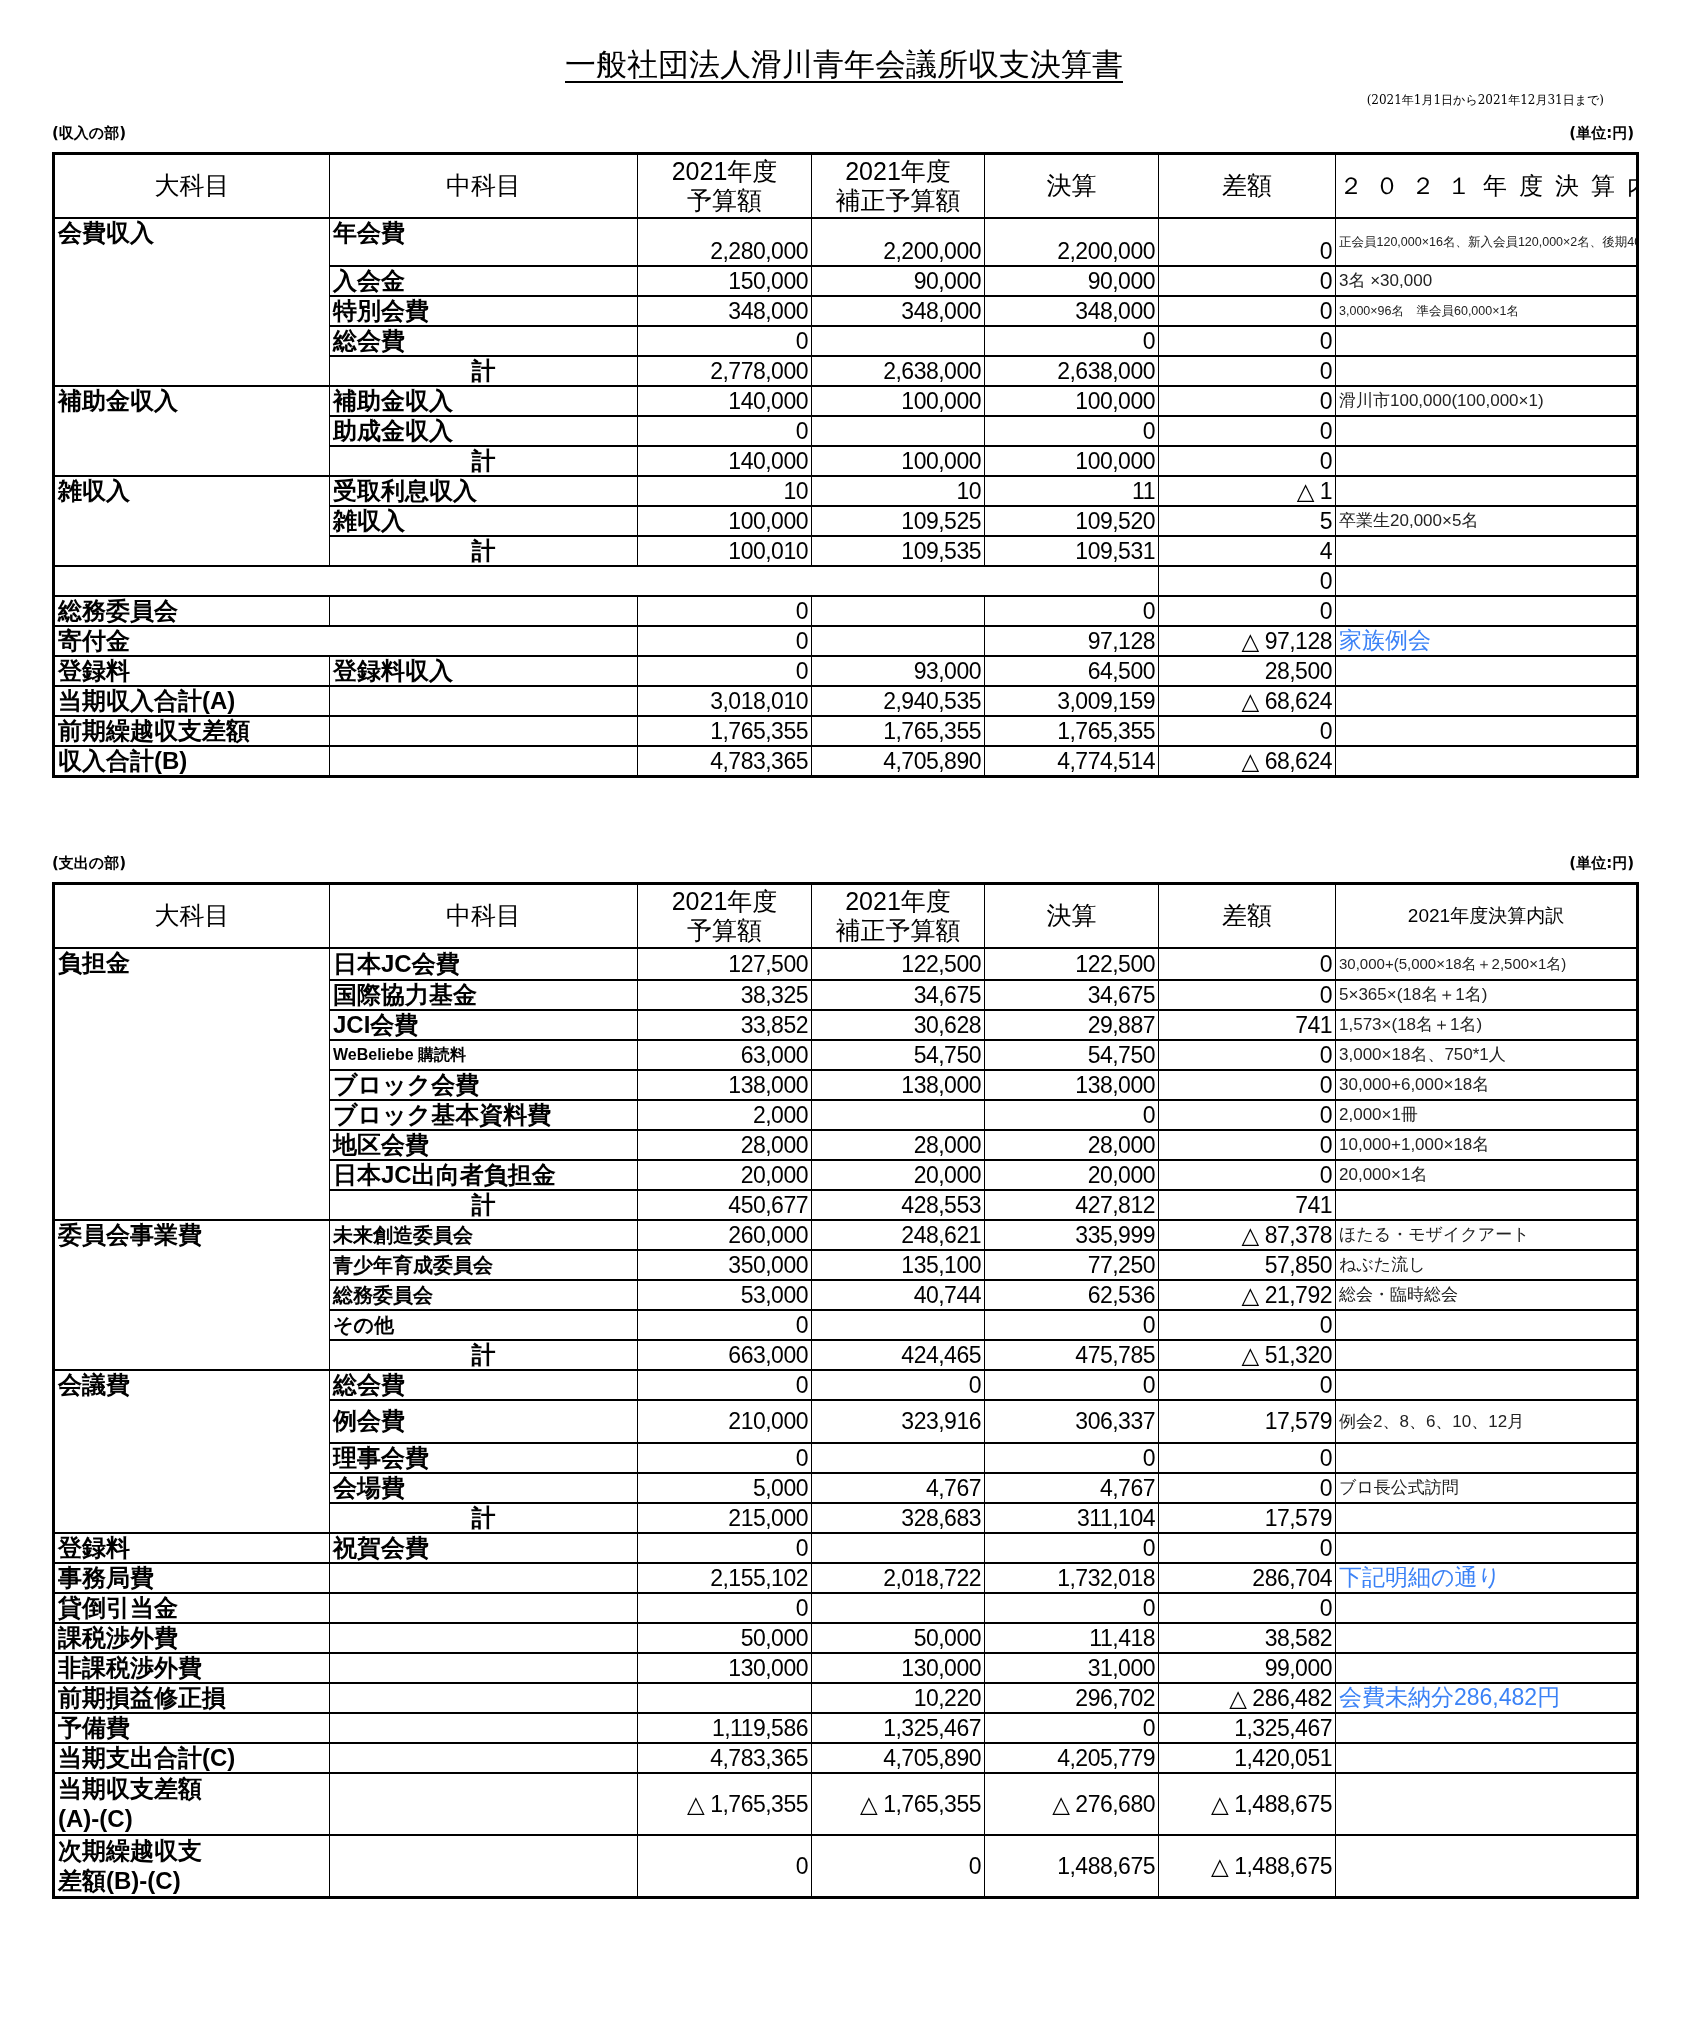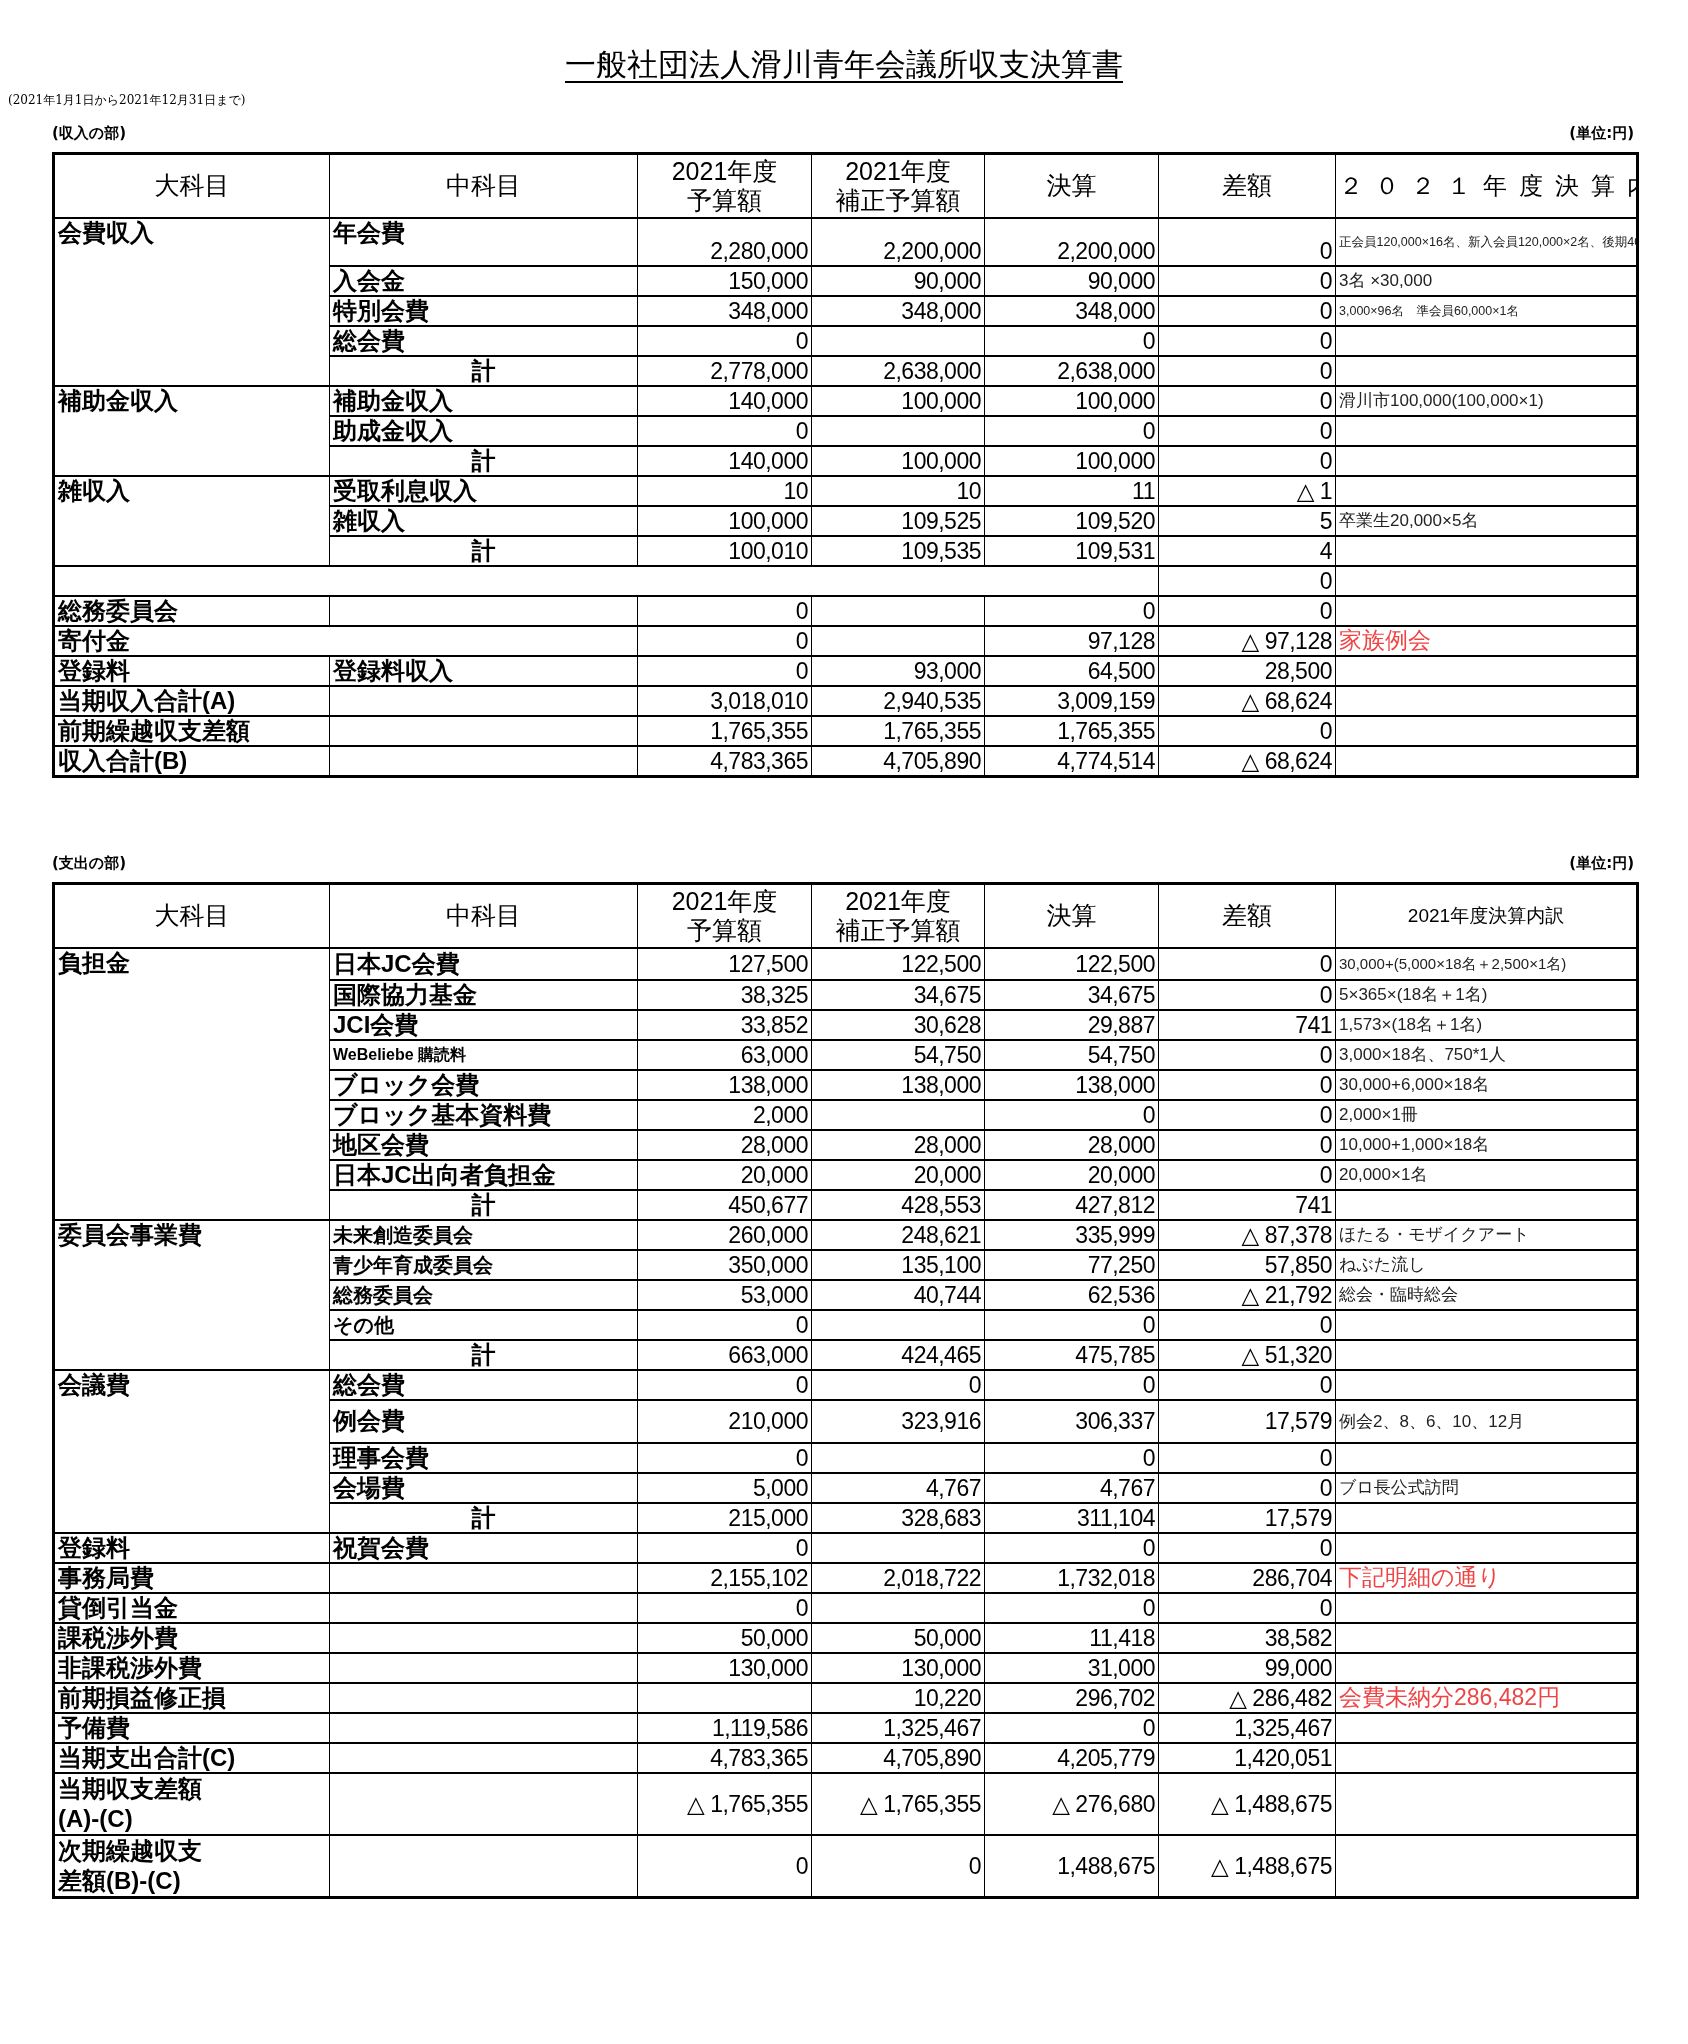--- a/index.html
+++ b/index.html
@@ -9,21 +9,21 @@
   }
   .title {
     position: absolute; left: 0; width: 1688px; top: 44px; text-align: center;
   }
   .title span {
     font-family: Liberation Serif, serif;
     font-size: 31px; letter-spacing: 0px; text-decoration: underline; text-underline-offset: 6px;
     text-decoration-thickness: 2px;
   }
   .subtitle {
-    position: absolute; left: 8px; width: 1604px; top: 92px; text-align: left;
+    position: absolute; left: 0; width: 1604px; top: 92px; text-align: right;
     font-family: "DejaVu Serif", "Liberation Serif", serif; font-size: 12px;
   }
   .section-label {
     position: absolute; left: 52px; font-size: 15px; font-weight: bold;
   }
   .unit-label {
     position: absolute; right: 54px; font-size: 15px; font-weight: bold;
   }
   table.ledger {
     position: absolute; left: 52px; width: 1584px;
@@ -40,21 +40,21 @@
   }
   th.memo-head-wide { font-family: "DejaVu Serif", "Liberation Serif", serif; font-size: 24px; letter-spacing: 12px; text-align: left; padding-left: 6px; }
   th.memo-head-plain { font-family: "DejaVu Serif", "Liberation Serif", serif; font-size: 19px; }
   td.cat, td.sub { font-weight: bold; font-size: 24px; vertical-align: top; line-height: 28px; }
   td.sub.total { text-align: center; }
   td.sub.small { font-size: 20px; }
   td.sub.tiny { font-size: 16px; }
   td.num { text-align: right; font-size: 23px; letter-spacing: -0.5px; vertical-align: bottom; line-height: 28px; padding-right: 4px; }
   td.memo { font-family: "DejaVu Serif", "Liberation Serif", serif; font-size: 17px; color: #222; vertical-align: middle; line-height: 19px; white-space: normal; }
   td.memo.xs { font-size: 12.5px; line-height: 14px; }
-  td.memo.big { font-family: "Liberation Sans", "DejaVu Sans", sans-serif; font-size: 23px; color: #ef4444; margin-left: 28px; }
+  td.memo.big { font-family: "Liberation Sans", "DejaVu Sans", sans-serif; font-size: 23px; color: #3b82f6; margin-left: 28px; }
   td.cat.multi { white-space: normal; line-height: 30px; }
   .r { height: 28px; }
 </style>
 </head>
 <body>
 
 <div class="title"><span>一般社団法人滑川青年会議所収支決算書</span></div>
 <div class="subtitle">(2021年1月1日から2021年12月31日まで)</div>
 
 <div class="section-label" style="top:124px;">(収入の部)</div>

